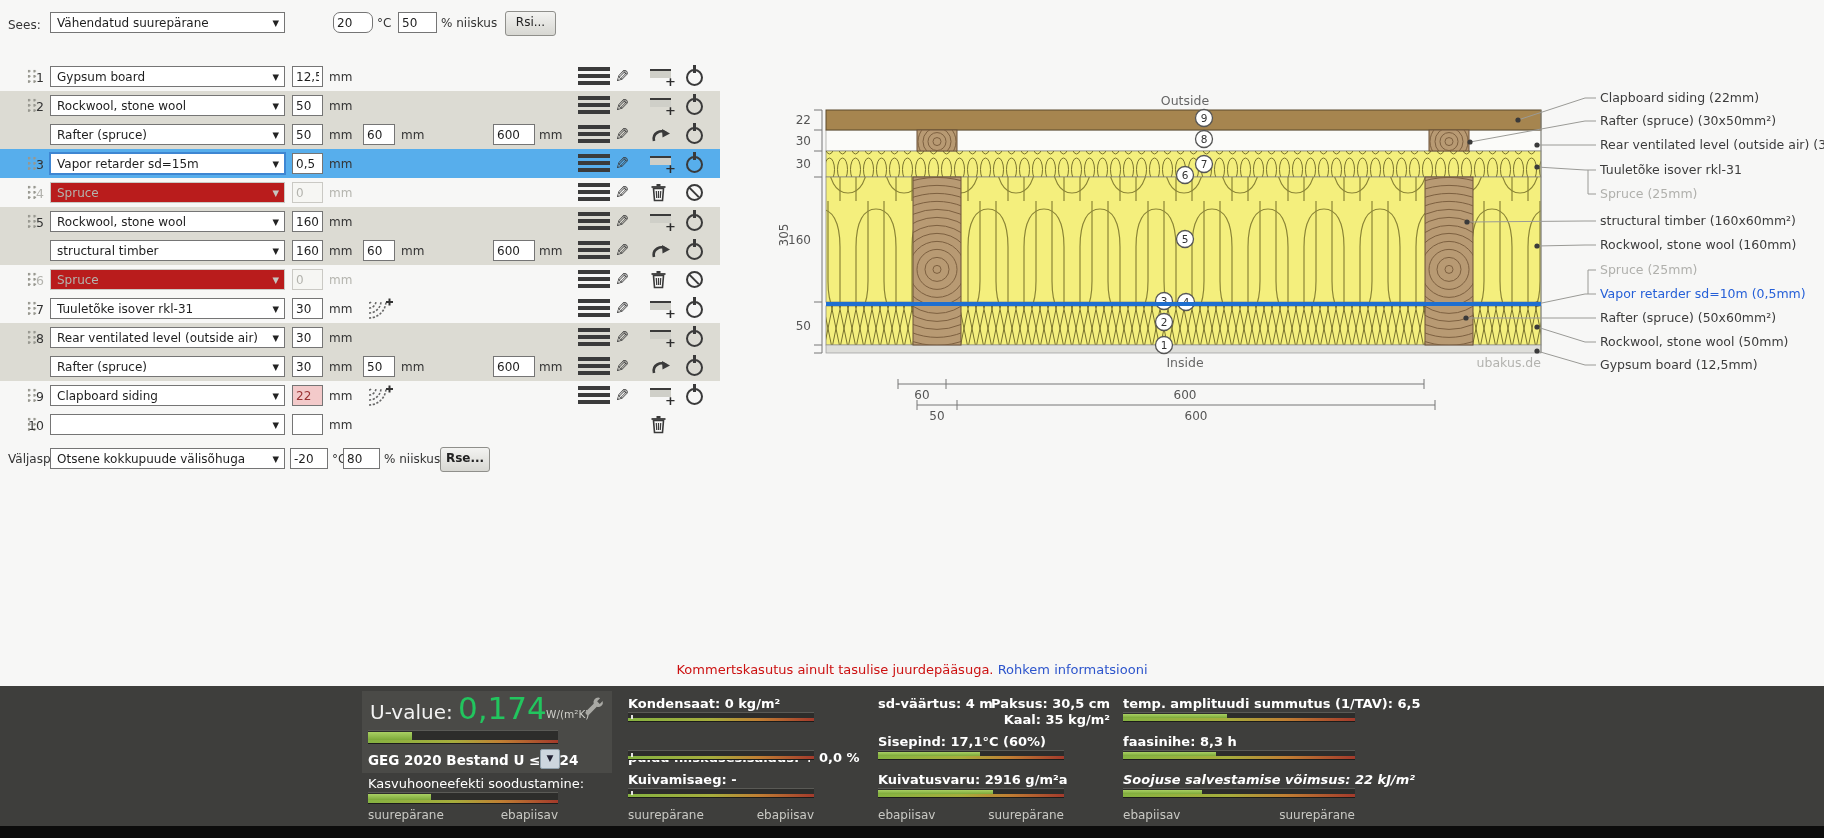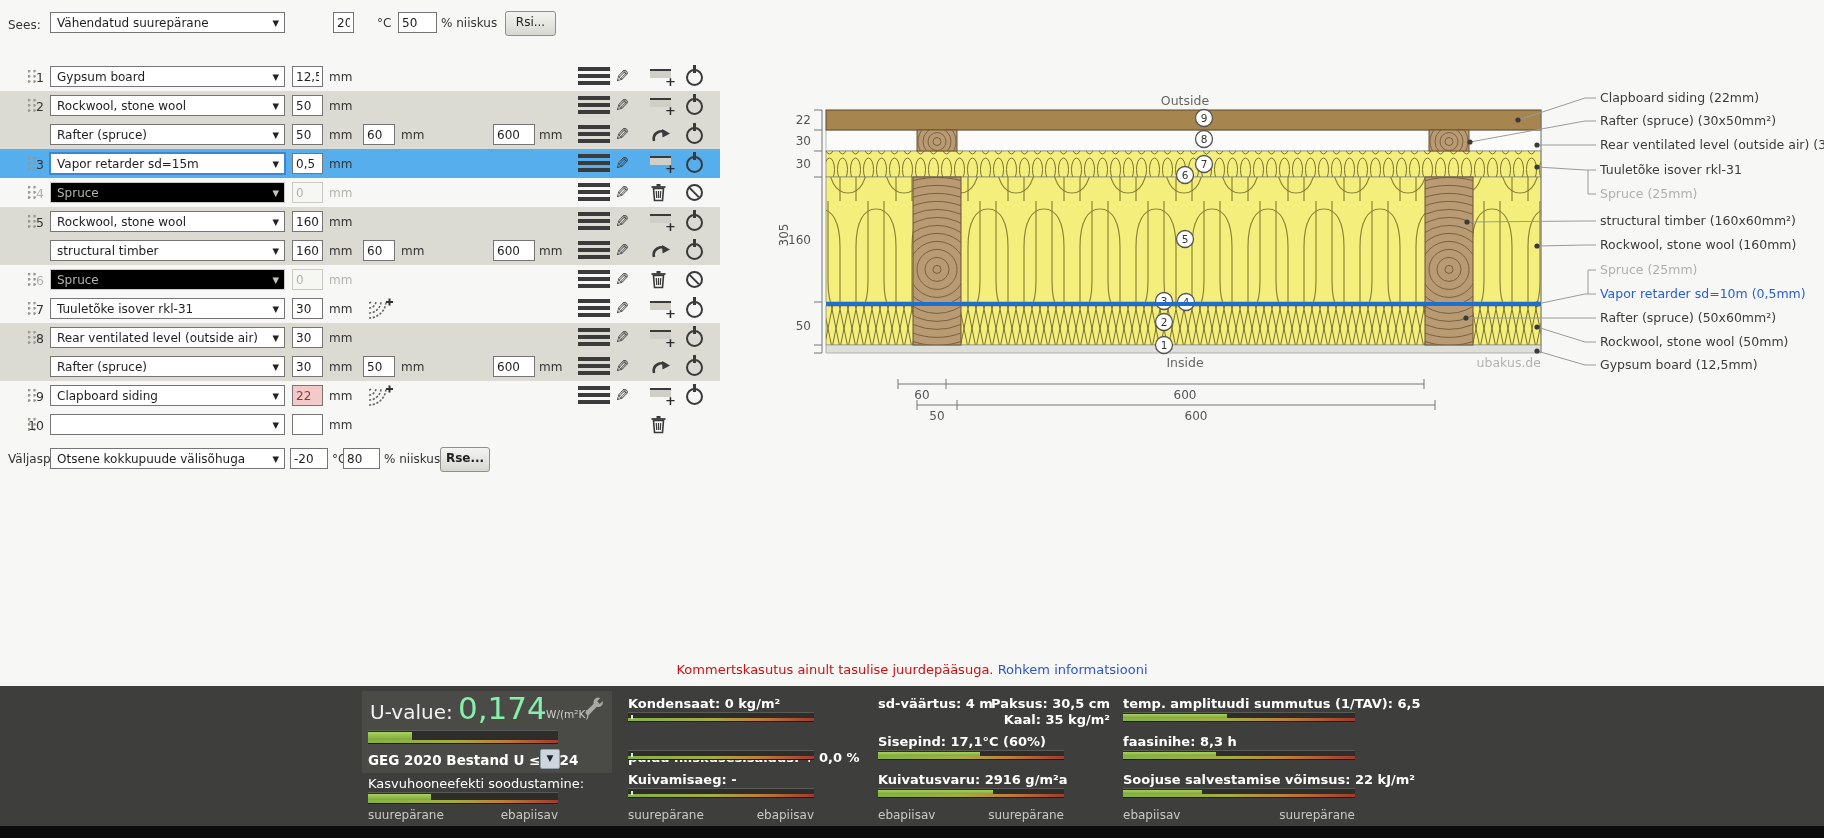--- a/index.html
+++ b/index.html
@@ -13,21 +13,21 @@
   .handle{position:absolute;left:27px;top:7px;width:11px;height:16px;
           background-image:radial-gradient(circle at 2px 2px,#97978f 1.2px,transparent 1.5px);
           background-size:5.5px 5.2px;cursor:grab;}
   .rnum{position:absolute;left:20px;top:8px;width:24px;text-align:right;font-size:12.5px;color:#333;}
   .rnum.dis{color:#b3b3ae;}
   .sel{position:absolute;left:50px;top:4px;width:235px;height:21px;background:#fff;
        border:1px solid #757575;box-sizing:border-box;cursor:pointer;}
   .sel .txt{position:absolute;left:6px;top:3px;font-size:12px;color:#1e1e1e;white-space:nowrap;
             max-width:212px;overflow:hidden;}
   .sel .car{position:absolute;right:5px;top:5px;font-size:8.5px;color:#222;}
-  .sel.dis{border-color:#cac9c4;background:#000000;}
+  .sel.dis{border-color:#cac9c4;background:#b91c1c;}
   .sel.dis .txt{color:#b4b4ae;}
   .sel.dis .car{color:#c6c6c0;}
   .sel.focus{border-color:#3e86d2;box-shadow:0 0 0 1px #3e86d2;}
   .box{position:absolute;top:4px;height:21px;border:1px solid #757575;background:#fff;
        font-family:inherit;font-size:12px;color:#1e1e1e;padding:0 3px;box-sizing:border-box;}
   .box.dis{border-color:#cac9c4;background:#f6f6f3;color:#b4b4ae;}
   .box.warn{background:#f3caca;color:#993333;}
   .unit{position:absolute;top:8px;font-size:12px;color:#333;white-space:nowrap;}
   .btn{position:absolute;height:23px;background:linear-gradient(#f3f3f1,#d7d7d2);
        border:1px solid #8f8f8b;border-radius:3px;font-size:12px;color:#222;
@@ -69,21 +69,21 @@
 <body>
 
 <div id="root">
 
   <div class="abs" style="left:0;top:8px;width:720px;height:30px;">
     <span class="abs" style="left:8px;top:10px;color:#333;">Sees:</span>
     <div class="sel">
       <span class="txt">Vähendatud suurepärane</span>
       <span class="car">▼</span>
     </div>
-    <input class="box" style="left: 333px; width: 21px;" value="20">
+    <input class="box" style="left: 333px; width: 40px; border-radius: 7px;" value="20">
     <span class="unit" style="left:377px;">°C</span>
     <input class="box" style="left: 398px; width: 39px;" value="50">
 
     <span class="unit" style="left:441px;">% niiskus</span>
     <div class="btn" style="left:505px;top:3px;width:49px;">Rsi...</div>
   </div>
 
 
   <div id="rows" class="abs" style="left:0;top:0;">
       <div class="row " style="top: 62px;">
@@ -576,21 +576,21 @@
 
   <div id="notice">
     <span class="red">Kommertskasutus ainult tasulise juurdepääsuga.</span>
     <a>Rohkem informatsiooni</a>
   </div>
 
   <div id="res">
     <div class="panel"></div>
 
     <span class="abs" style="left:370px;top:14px;font-size:20px;color:#f2f2f2;">U-value:</span>
-    <span class="abs" style="left:458px;top:4px;font-size:31px;color:#86efac;">0,174</span>
+    <span class="abs" style="left:458px;top:4px;font-size:31px;color:#22c55e;">0,174</span>
     <span class="abs" style="left:546px;top:22px;font-size:10.5px;color:#cfcfca;">W/(m²K)</span>
     <span class="abs" style="left:584px;top:10px;">
       <svg width="21" height="21" viewBox="0 0 20 20">
           <path d="M13.5 1.5a4.5 4.5 0 0 0-4.3 5.8L2 14.5a2.1 2.1 0 0 0 3 3l7.2-7.2a4.5 4.5 0 0 0 5.6-5.6L15 7.5 12.5 5l2.8-2.8a4.5 4.5 0 0 0-1.8-.7z" fill="#a9a9a4"></path>
         </svg>
     </span>
     <div class="gbar" style="left:368px;top:44px;width:190px;height:14px;">
       <div class="fill" style="width: 23%;"></div>
         <div class="strip"></div>
     </div>
@@ -647,21 +647,21 @@
     <span class="rlabel" style="left:1123px;top:10px;">temp. amplituudi summutus (1/TAV): 6,5</span>
     <div class="gbar" style="left:1123px;top:26px;width:232px;height:10px;">
         <div class="fill" style="width: 45%;"></div>
         <div class="strip"></div>
       </div>
     <span class="rlabel" style="left:1123px;top:48px;">faasinihe: 8,3 h</span>
     <div class="gbar" style="left:1123px;top:64px;width:232px;height:10px;">
         <div class="fill" style="width: 40%;"></div>
         <div class="strip"></div>
       </div>
-    <span class="rlabel" style="left:1123px;top:86px;">Soojuse salvestamise võimsus: 22 kJ/m²</span>
+    <span class="rlabel" style="left:1123px;top:86px;font-style:italic;">Soojuse salvestamise võimsus: 22 kJ/m²</span>
     <div class="gbar" style="left:1123px;top:102px;width:232px;height:10px;">
         <div class="fill" style="width: 34%;"></div>
         <div class="strip"></div>
       </div>
     <div class="rfoot" style="left:1123px;top:122px;width:232px;">
       <span>ebapiisav</span>
       <span>suurepärane</span>
     </div>
   </div>
   <div class="abs" style="left:0;top:826px;width:1824px;height:12px;background:#0c0c0c;"></div>

